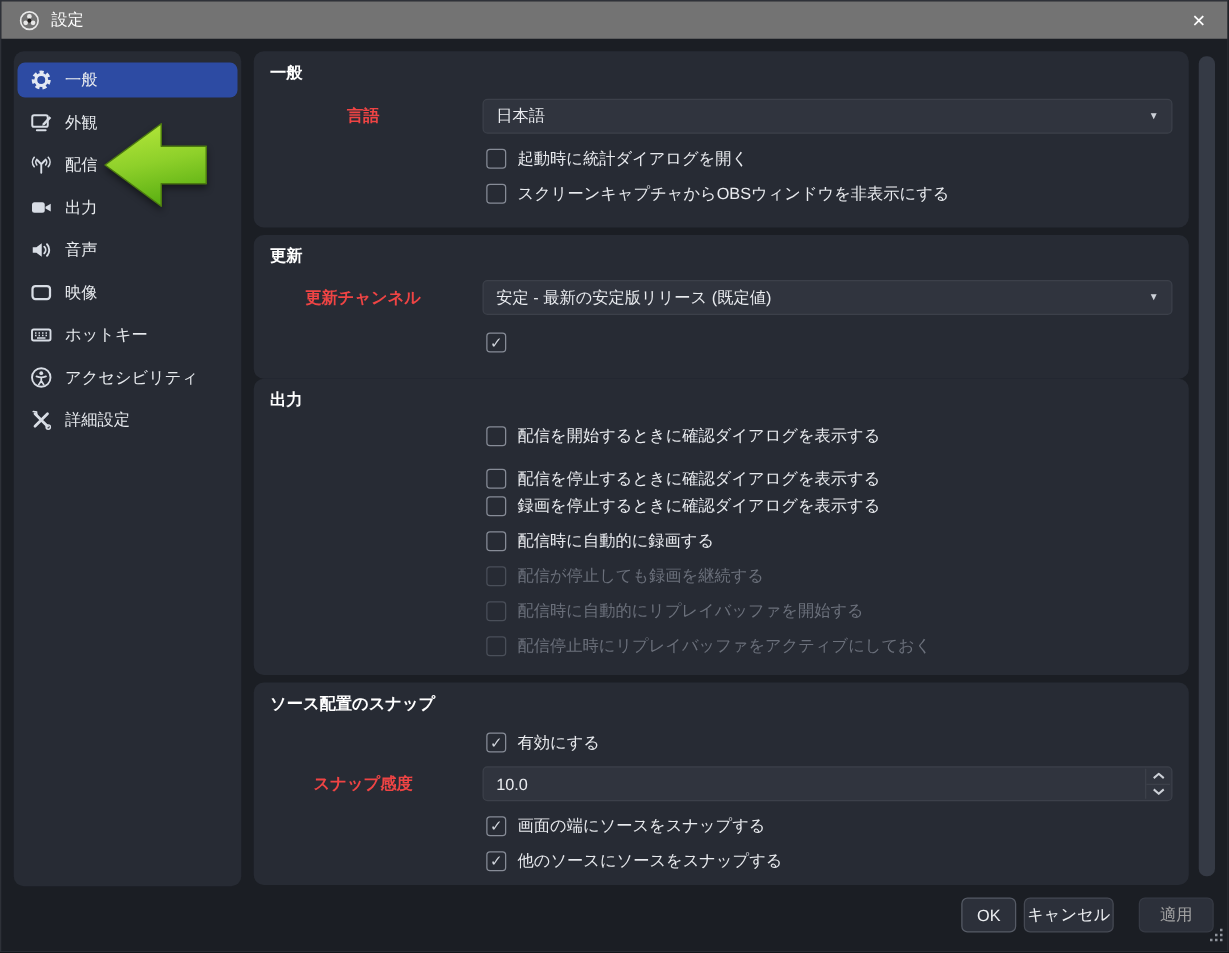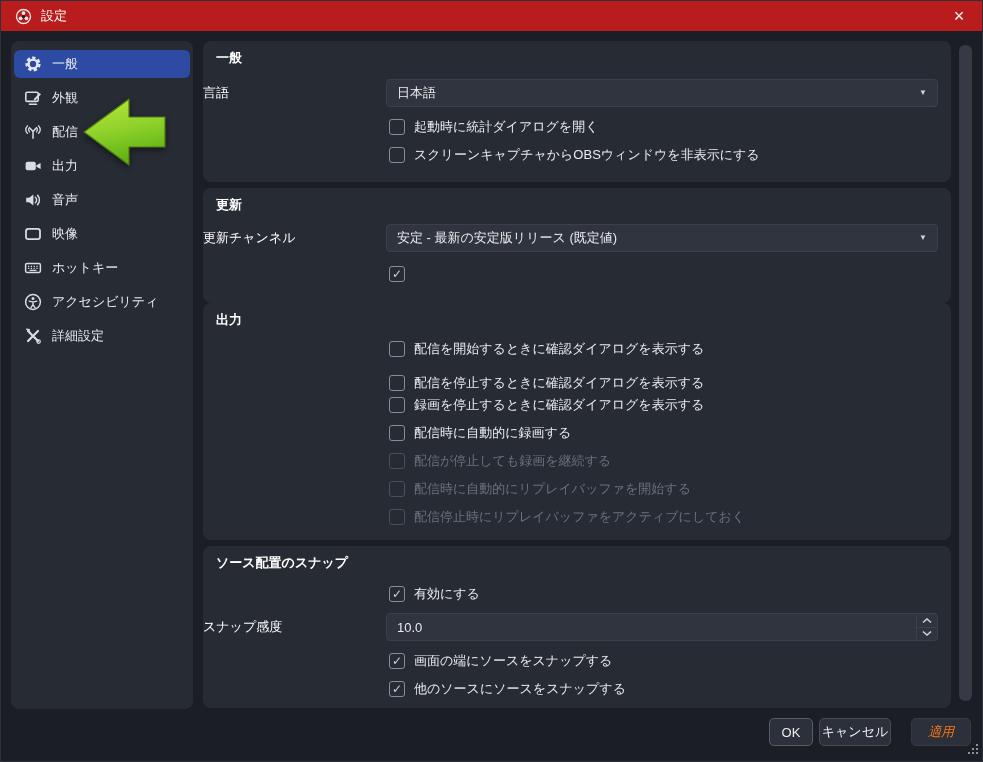--- a/index.html
+++ b/index.html
@@ -1,41 +1,41 @@
 <!DOCTYPE html>
 <html><head>
 <meta charset="utf-8">
 <style>
   html,body{margin:0;padding:0;background:#000;}
   .window{position:relative;width:983px;height:762px;background:#1b1e24;overflow:hidden;
           font-family:"Liberation Sans","DejaVu Sans",sans-serif;color:#e9ebef;
           border:1px solid #2e3138;box-sizing:border-box;}
   
-  .titlebar{position:absolute;top:0;left:0;right:0;height:30px;background:#b91c1c;
+  .titlebar{position:absolute;top:0;left:0;right:0;height:30px;background:#737373;
             display:flex;align-items:center;padding-left:12px;}
   .titlebar .title{font-size:13px;margin-left:8px;color:#ffffff;}
   .close{position:absolute;right:0;top:0;width:46px;height:30px;display:flex;align-items:center;
          justify-content:center;font-size:18px;color:#ffffff;cursor:pointer;}
   
   .sidebar{position:absolute;left:10px;top:40px;width:182px;height:668px;background:#272b34;
            border-radius:8px;padding-top:9px;box-sizing:border-box;}
   .side-item{height:28px;margin:0 3px 6px 3px;display:flex;align-items:center;padding-left:9px;
              gap:9px;border-radius:6px;font-size:13px;color:#e7eaee;cursor:pointer;}
   .side-item.selected{background:#2d4ba3;}
   .icn{width:20px;height:18px;display:flex;align-items:center;justify-content:center;flex:none;}
   .icn svg{display:block;}
   
   .arrow-annotation{position:absolute;left:73px;top:94px;z-index:5;pointer-events:none;
                     filter:drop-shadow(0 3px 3px rgba(0,0,0,.45));}
   
   .panel{position:absolute;left:202px;width:748px;background:#272b34;border-radius:8px;box-sizing:border-box;}
   .p1{top:40px;height:141px;} .p2{top:187px;height:115px;} .p3{top:302px;height:237px;} .p4{top:545px;height:162px;}
   .ptitle{position:absolute;left:13px;top:8px;font-size:13px;font-weight:bold;color:#ffffff;}
   .frow{position:absolute;left:0;right:13px;display:flex;align-items:center;}
-  .flabel{width:175px;text-align:left;font-size:13px;color:#ffffff;flex:none;}
+  .flabel{width:175px;text-align:center;font-size:13px;color:#ef4444;flex:none;font-weight:bold;}
   .combo{flex:1;height:26px;margin-left:8px;background:#30343e;border:1px solid #3c404a;border-radius:4px;
          display:flex;align-items:center;padding:0 28px 0 10px;font-size:13px;position:relative;cursor:pointer;}
   .combo .dn{position:absolute;right:10px;top:50%;transform:translateY(-52%);font-size:8px;color:#cdd1d8;}
   .spin{position:absolute;right:1px;top:1px;bottom:1px;width:19px;border-left:1px solid #3c404a;
         display:flex;flex-direction:column;}
   .sbtn{flex:1;display:flex;align-items:center;justify-content:center;cursor:pointer;}
   .sbtn + .sbtn{border-top:1px solid #3c404a;}
   
   .cbrow{position:absolute;left:186px;display:flex;align-items:center;gap:9px;height:18px;cursor:pointer;}
   .cb{width:16px;height:16px;border:1px solid #878c97;border-radius:3px;box-sizing:border-box;
@@ -48,21 +48,21 @@
   .cbrow.disabled .cblabel{color:#6b707b;}
   
   .scrollbar{position:absolute;left:954px;top:40px;width:22px;height:667px;}
   .scroll-handle{position:absolute;left:4px;top:4px;width:13px;height:656px;background:#353a45;border-radius:6px;cursor:pointer;}
   
   .btn{position:absolute;top:717px;height:28px;background:#2c303a;border:1px solid #464a54;border-radius:5px;
        font-size:13px;color:#edeff2;display:flex;align-items:center;justify-content:center;
        box-sizing:border-box;cursor:pointer;}
   .btn-ok{left:768px;width:44px;border-color:#565b66;}
   .btn-cancel{left:818px;width:72px;}
-  .btn-apply{left:910px;width:60px;color:#f97316;border-color:#363a44;cursor:default;font-style:italic;}
+  .btn-apply{left:910px;width:60px;color:#a3a3a3;border-color:#363a44;cursor:default;}
   .grip{position:absolute;right:3px;bottom:2px;cursor:nwse-resize;}
 </style>
 </head>
 <body>
 
 <div class="window">
 
   <div class="titlebar">
     <span class="icn">
       <svg width="17" height="17" viewBox="0 0 18 18">

